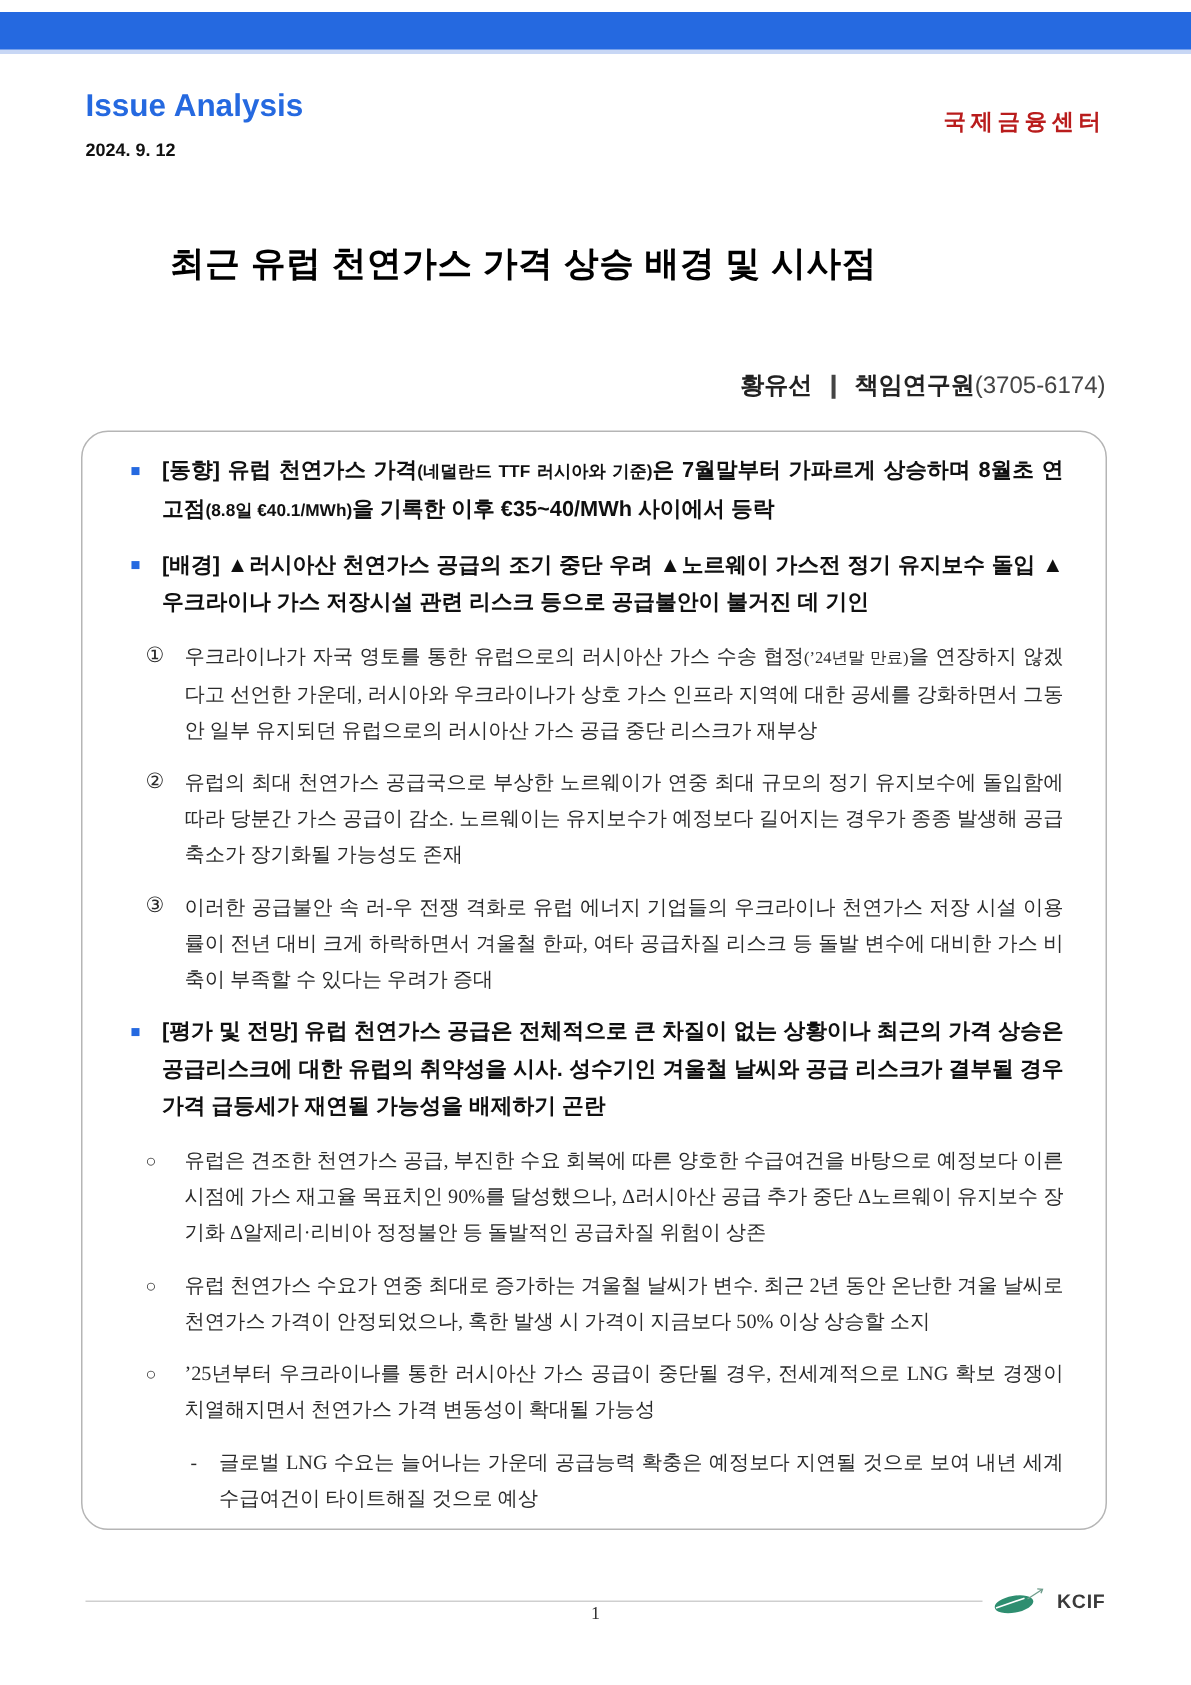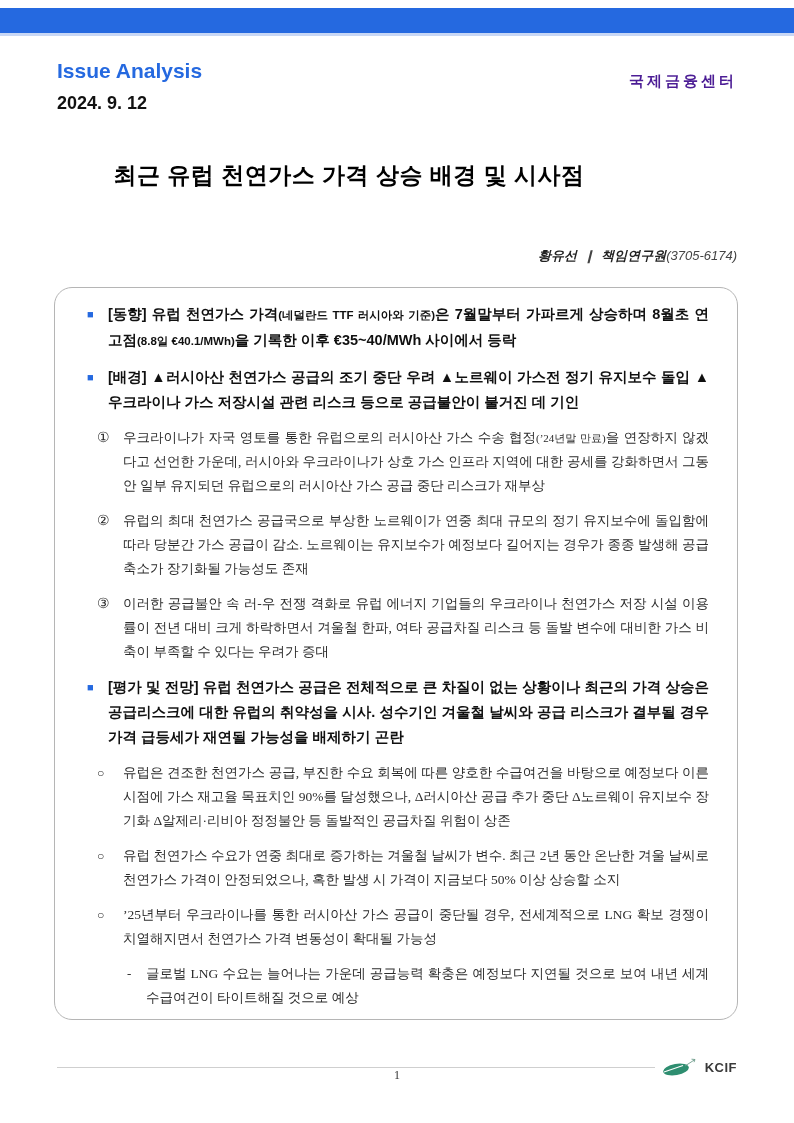--- a/index.html
+++ b/index.html
@@ -6,27 +6,27 @@
   body{
     width:794px;height:1123px;position:relative;background:#ffffff;
     font-family:"Liberation Sans",sans-serif;overflow:hidden;
   }
   .topbar{position:absolute;top:8px;left:0;width:794px;height:25px;
     background:#2569e0;border-bottom:3px solid #c8d7f5;}
   
   .brand-block{position:absolute;top:58px;left:57px;display:flex;flex-direction:column;}
   .brand-rule{width:3px;background:#2569e0;margin-right:15px;}
   .brand{font-size:21px;font-weight:bold;color:#2569e0;line-height:26px;}
-  .date{font-size:18px;font-weight:bold;color:#111;margin-top:9px;}
+  .date{font-size:12px;font-weight:bold;color:#111;margin-top:9px;}
   .org{position:absolute;top:72px;right:57px;font-size:15px;font-weight:bold;
-    color:#4c1d95;letter-spacing:3px;margin-left:14px;}
+    color:#b91c1c;letter-spacing:3px;margin-left:14px;}
   
   .title{position:absolute;top:160px;left:0;width:698px;text-align:center;
     font-size:23px;font-weight:bold;color:#000;margin:0;letter-spacing:0.5px;}
-  .author{position:absolute;top:247px;right:57px;font-size:13px;color:#222;font-style:italic;}
+  .author{position:absolute;top:247px;right:57px;font-size:16px;color:#222;}
   .author .nm,.author .rl{font-weight:bold;}
   .author .sep{color:#444;margin:0 3px;}
   .author .ph{font-weight:normal;color:#444;}
   
   .box{position:absolute;top:287px;left:54px;width:684px;height:733px;
     box-sizing:border-box;border:1.5px solid #b5b5b5;border-radius:18px;
     padding:14px 28px 0 32px;background:#fff;}
   .row{display:flex;margin-bottom:11px;}
   .row .marker{flex:0 0 auto;}
   .row .txt{margin:0;flex:1 1 auto;text-align:justify;}

